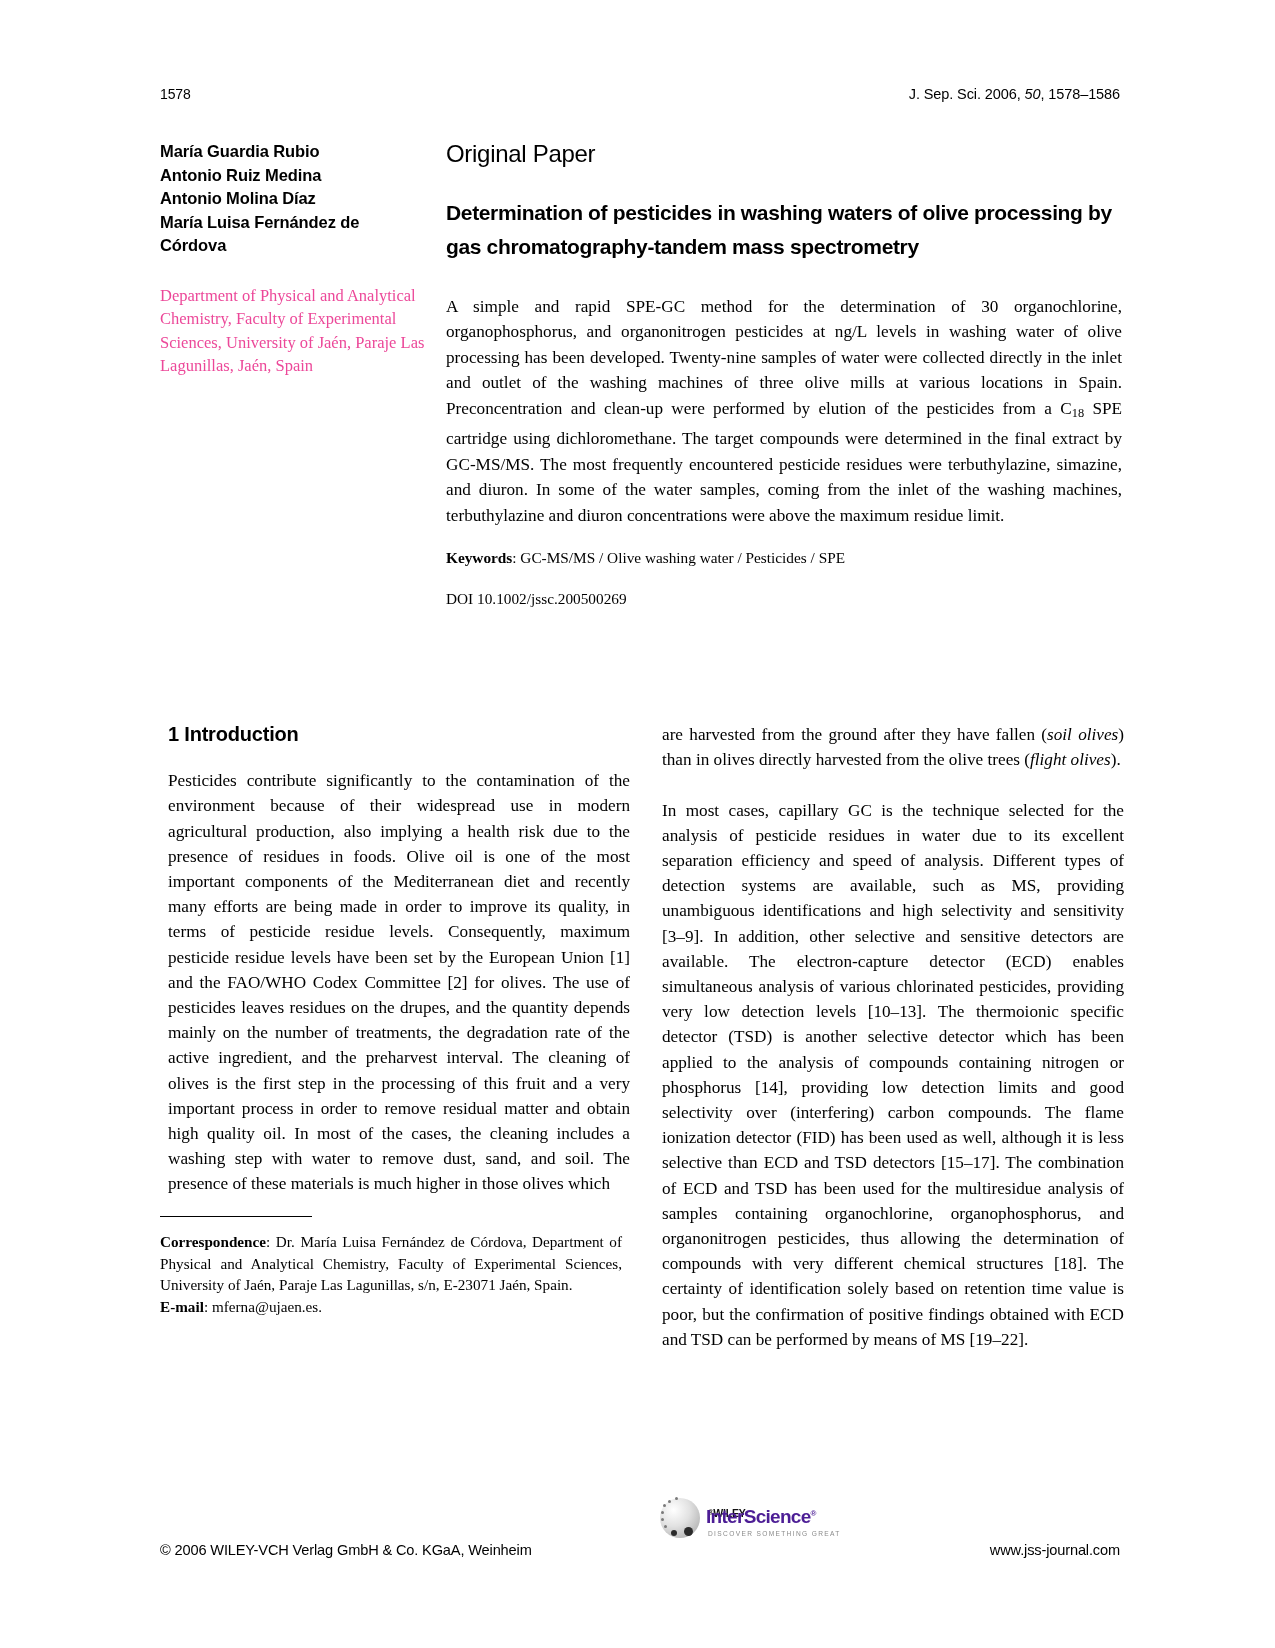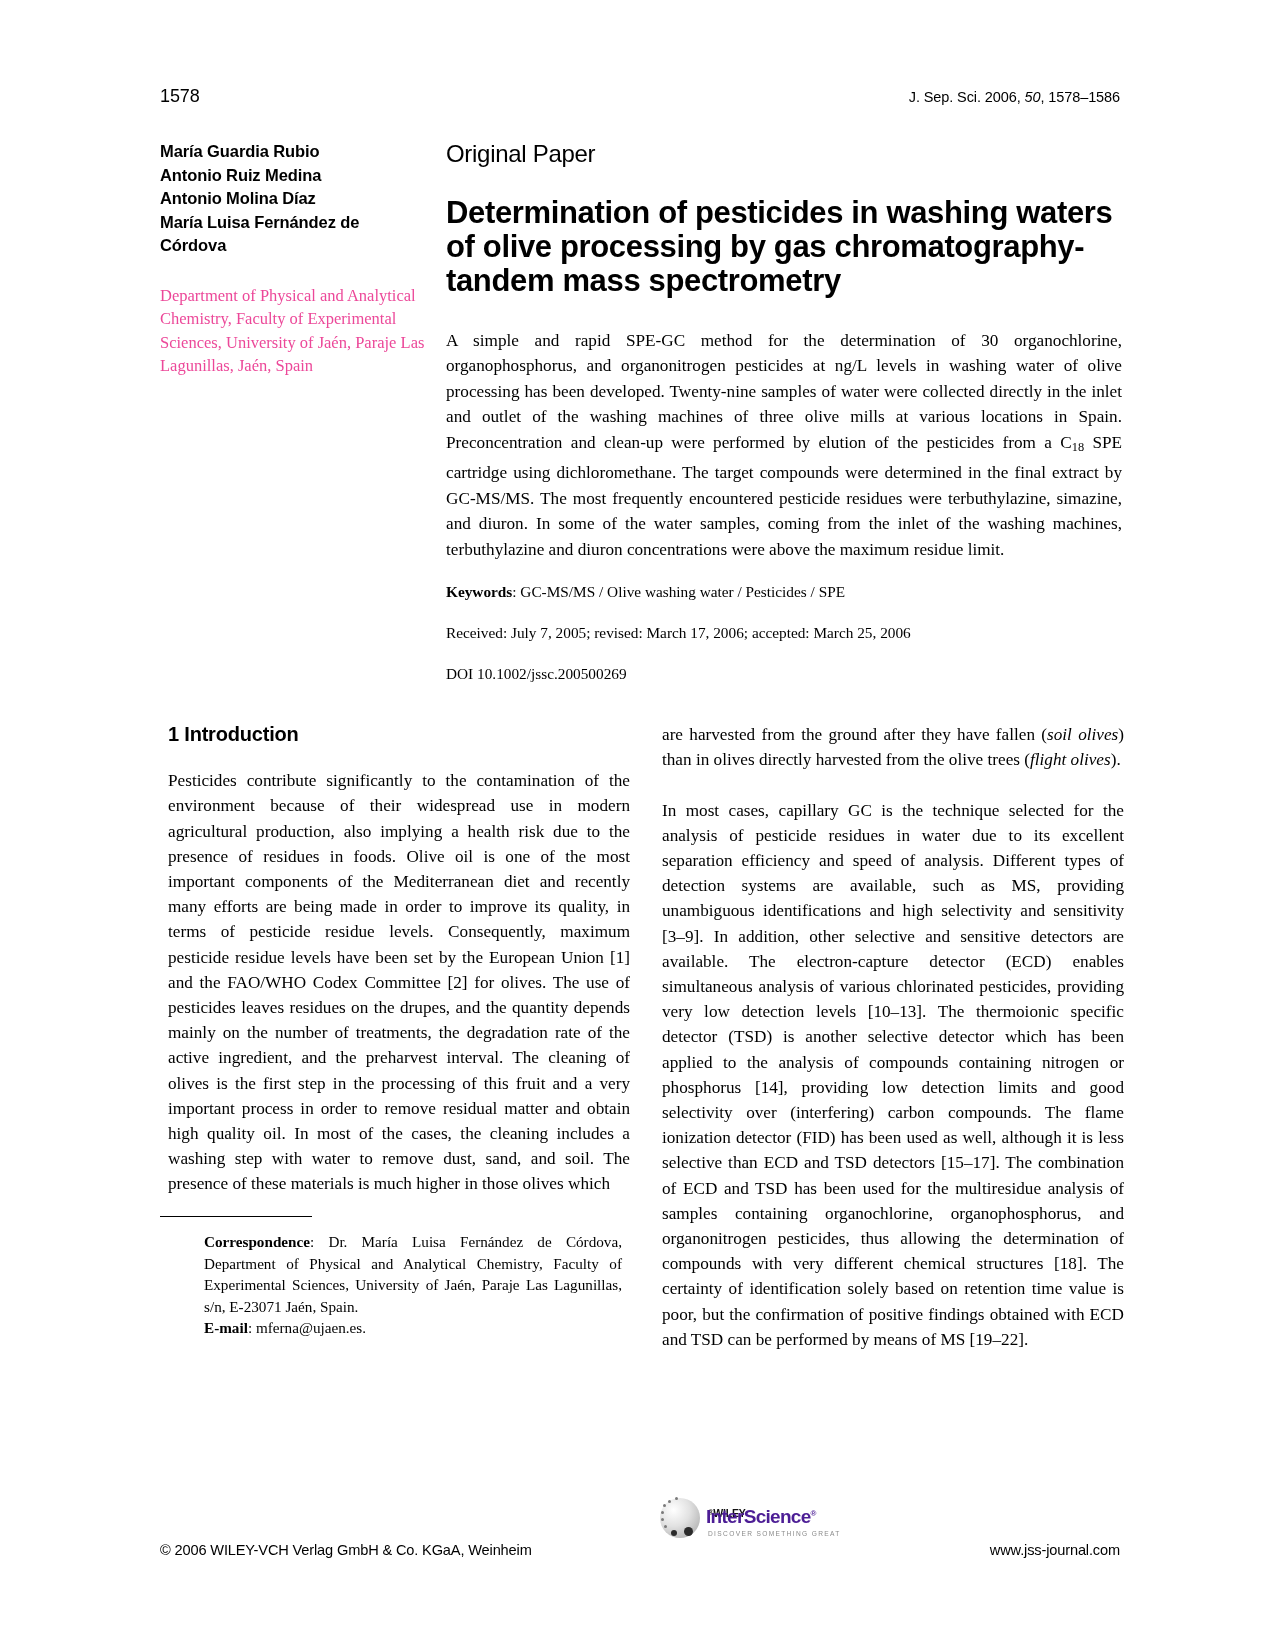--- a/index.html
+++ b/index.html
@@ -27,21 +27,21 @@
     position: absolute;
     left: 160px; top: 86px;
     width: 960px;
     display: flex;
     justify-content: space-between;
     align-items: baseline;
     font-family: "Liberation Sans", sans-serif;
     font-size: 14.5px;
     letter-spacing: -0.1px;
   }
-  .runhead .folio { font-size: 18px; }
+  .runhead .folio { font-size: 14px; }
   .runhead .cite { font-size: 14.5px; }
   .runhead .cite i { font-style: italic; }
 
   
   .authorcol {
     position: absolute;
     left: 160px; top: 140px;
     width: 270px;
   }
   .authors {
@@ -66,21 +66,21 @@
   }
   .kicker {
     font-family: "Liberation Sans", sans-serif;
     font-size: 24px;
     letter-spacing: -0.3px;
     margin-bottom: 28px;
   }
   .title {
     font-family: "Liberation Sans", sans-serif;
     font-weight: bold;
-    font-size: 31px;
+    font-size: 21px;
     line-height: 34px;
     letter-spacing: -0.35px;
     margin-bottom: 30px;
   }
   .abstract {
     font-family: "Liberation Serif", serif;
     font-size: 17.2px;
     line-height: 25.4px;
     text-align: justify;
     text-justify: inter-word;
@@ -129,21 +129,21 @@
     line-height: 21.6px;
     text-align: justify;
   }
   .footnote .rule {
     width: 152px;
     height: 1px;
     background: #000;
     margin: 0 0 14px 0;
   }
   .footnote b { font-weight: bold; }
-  .footnote .blk { margin-bottom: 0; margin-left: 44px; }
+  .footnote .blk { margin-bottom: 0; }
   .footnote .abbrev { margin-top: 26px; }
   .fn-plain { text-align: left; }
 
   
   .footer {
     position: absolute;
     left: 160px; top: 1536px;
     width: 960px;
     height: 40px;
     font-family: "Liberation Sans", sans-serif;
@@ -233,21 +233,20 @@
       <div>Córdova</div>
     </div>
     <div class="affil">Department of Physical and Analytical Chemistry, Faculty of Experimental Sciences, University of Jaén, Paraje Las Lagunillas, Jaén, Spain</div>
   </div>
 
   <div class="titlecol">
     <div class="kicker">Original Paper</div>
     <h1 class="title">Determination of pesticides in washing waters of olive processing by gas chromatography-tandem mass spectrometry</h1>
     <div class="abstract"><span>A simple and rapid SPE-GC method for the determination of 30 organochlorine, organophosphorus, and organonitrogen pesticides at ng/L levels in washing water of olive processing has been developed. Twenty-nine samples of water were collected directly in the inlet and outlet of the washing machines of three olive mills at various locations in Spain. Preconcentration and clean-up were performed by elution of the pesticides from a C</span><sub>18</sub><span> SPE cartridge using dichloromethane. The target compounds were determined in the final extract by GC-MS/MS. The most frequently encountered pesticide residues were terbuthylazine, simazine, and diuron. In some of the water samples, coming from the inlet of the washing machines, terbuthylazine and diuron concentrations were above the maximum residue limit.</span></div>
     <div class="meta-line"><b>Keywords</b><span>: GC-MS/MS / Olive washing water / Pesticides / SPE</span></div>
-    <div class="meta-line">Received: July 7, 2005; revised: March 17, 2006; accepted: March 25, 2006</div>
     <div class="meta-line">DOI 10.1002/jssc.200500269</div>
   </div>
 
   <div class="col col-left">
     <h2 class="sechead">1 Introduction</h2>
     <p>Pesticides contribute significantly to the contamination of the environment because of their widespread use in modern agricultural production, also implying a health risk due to the presence of residues in foods. Olive oil is one of the most important components of the Mediterranean diet and recently many efforts are being made in order to improve its quality, in terms of pesticide residue levels. Consequently, maximum pesticide residue levels have been set by the European Union [1] and the FAO/WHO Codex Committee [2] for olives. The use of pesticides leaves residues on the drupes, and the quantity depends mainly on the number of treatments, the degradation rate of the active ingredient, and the preharvest interval. The cleaning of olives is the first step in the processing of this fruit and a very important process in order to remove residual matter and obtain high quality oil. In most of the cases, the cleaning includes a washing step with water to remove dust, sand, and soil. The presence of these materials is much higher in those olives which</p>
   </div>
 
   <div class="col col-right">
     <p><span>are harvested from the ground after they have fallen (</span><i>soil olives</i><span>) than in olives directly harvested from the olive trees (</span><i>flight olives</i><span>).</span></p>

